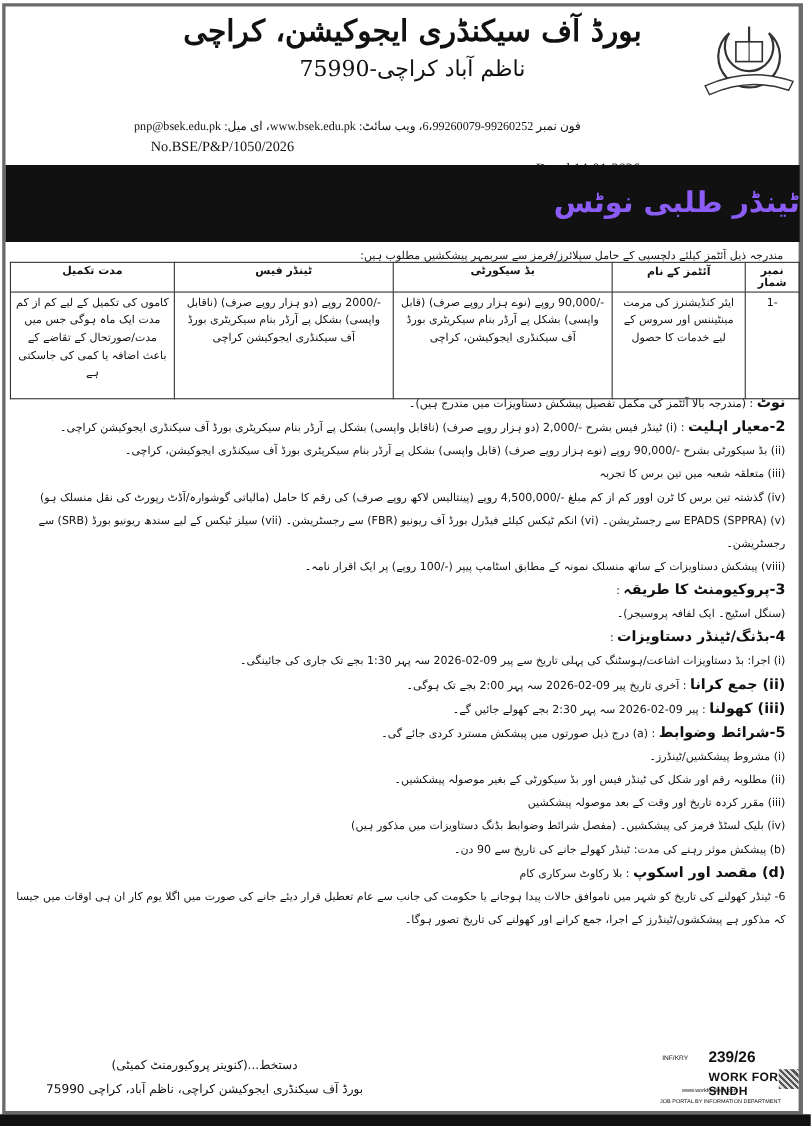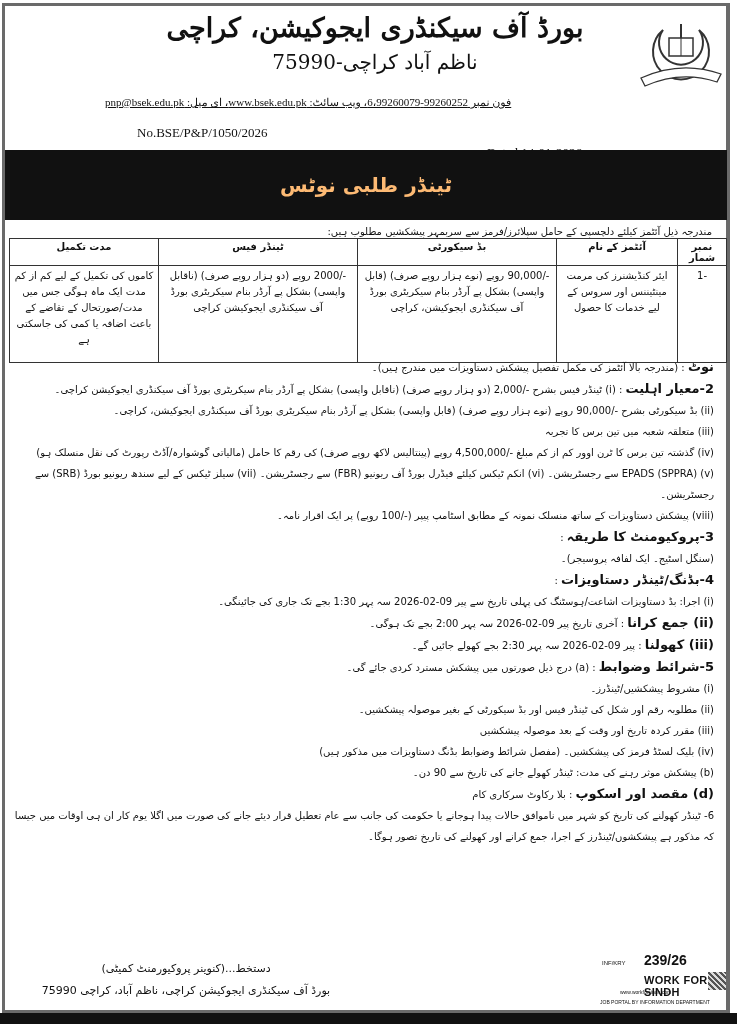--- a/index.html
+++ b/index.html
@@ -6,27 +6,27 @@
   body { width:737px; height:1024px; position:relative; overflow:hidden;
          font-family:"DejaVu Sans", sans-serif; color:#111; }
   .frame { position:absolute; left:2px; top:3px; width:728px; height:1010px;
            border:3px solid #6a6a6a; border-right-width:4px; background:#fff; box-sizing:border-box; }
   .bottom-bar { position:absolute; left:0; top:1013px; width:737px; height:11px; background:#111; }
   .rtl { direction:rtl; unicode-bidi:plaintext; }
   .header-title { position:absolute; top:6px; left:150px; width:440px; text-align:center;
                   font-family:"DejaVu Serif", serif; font-size:27px; font-weight:bold; }
   .header-sub { position:absolute; top:44px; left:200px; width:340px; text-align:center;
                 font-family:"DejaVu Serif", serif; font-size:20px; }
-  .contact-line { position:absolute; top:90px; left:100px; width:440px; font-size:11px; text-align:left;
-                  font-family:"Liberation Serif", serif;text-decoration:underline; }
+  .contact-line { position:absolute; top:102px; left:100px; width:440px; font-size:11px; text-align:center;
+                  font-family:"Liberation Serif", serif; }
   .ref-no { position:absolute; top:119px; left:132px; font-family:"Liberation Serif", serif; font-size:13px; }
   .dated { position:absolute; top:119px; left:482px; font-family:"Liberation Serif", serif; font-size:13px;margin-top:20px; }
   .logo { position:absolute; top:10px; left:628px; width:95px; height:80px; }
-  .banner { position:absolute; left:0; top:144px; width:722px; height:70px; background:#111; color:#fdba74;
-            display:flex; align-items:center; justify-content:center; font-size:20px; font-weight:bold;
+  .banner { position:absolute; left:0; top:144px; width:722px; height:70px; background:#111; color:#8b5cf6;
+            display:flex; align-items:center; justify-content:flex-start; font-size:26px; font-weight:bold;
             font-family:"DejaVu Sans", sans-serif; }
   .intro { position:absolute; top:220px; right:14px; font-size:10px; }
   table.tender { position:absolute; top:232px; left:4px; width:718px; border-collapse:collapse;
                  direction:rtl; font-size:10px; }
   table.tender th, table.tender td { border:1px solid #333; text-align:center; vertical-align:top; padding:2px 4px; }
   table.tender th { height:14px; font-weight:bold; font-size:10px; }
   table.tender td { height:92px; line-height:16px;margin-left:40px; }
   .body { position:absolute; top:350px; right:12px; width:700px; font-size:10px; line-height:21px; }
   .body p { margin:0; }
   .body .heading { font-weight:bold; font-size:13px; }

